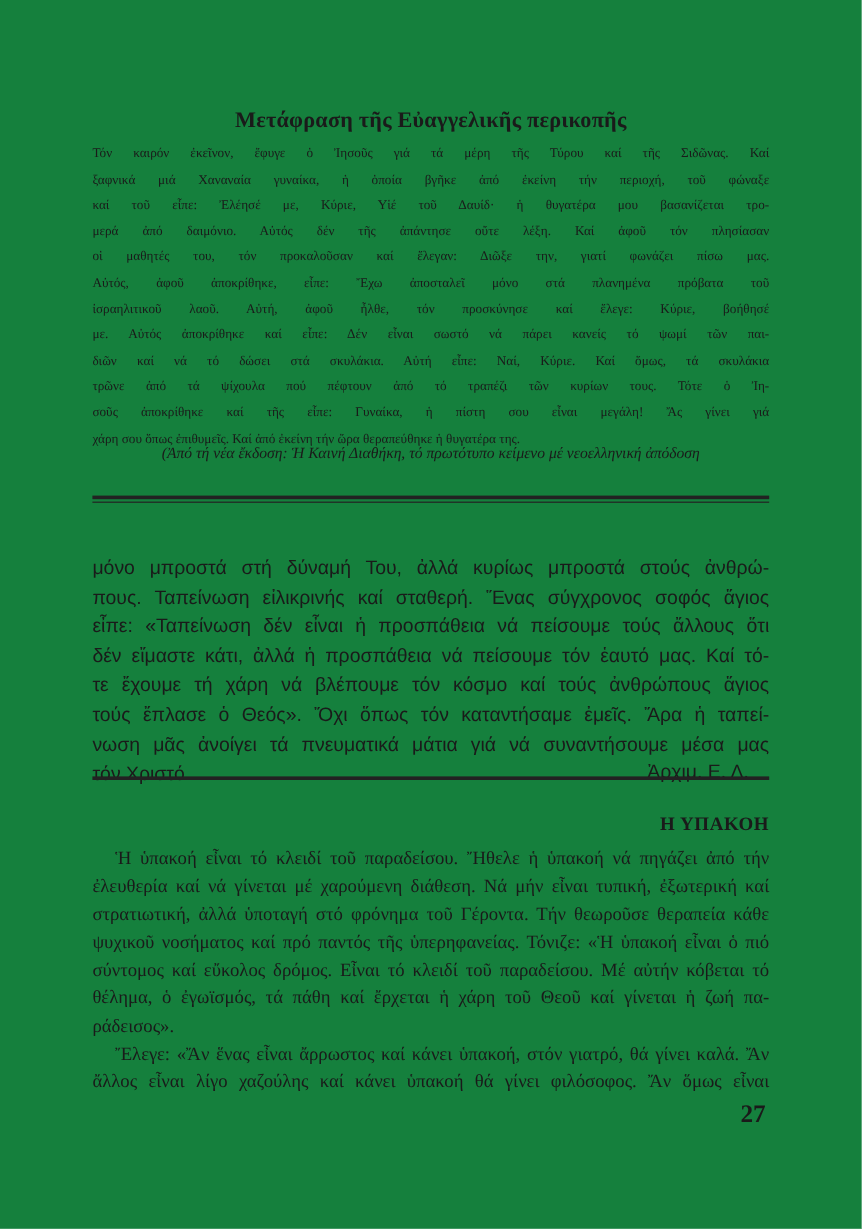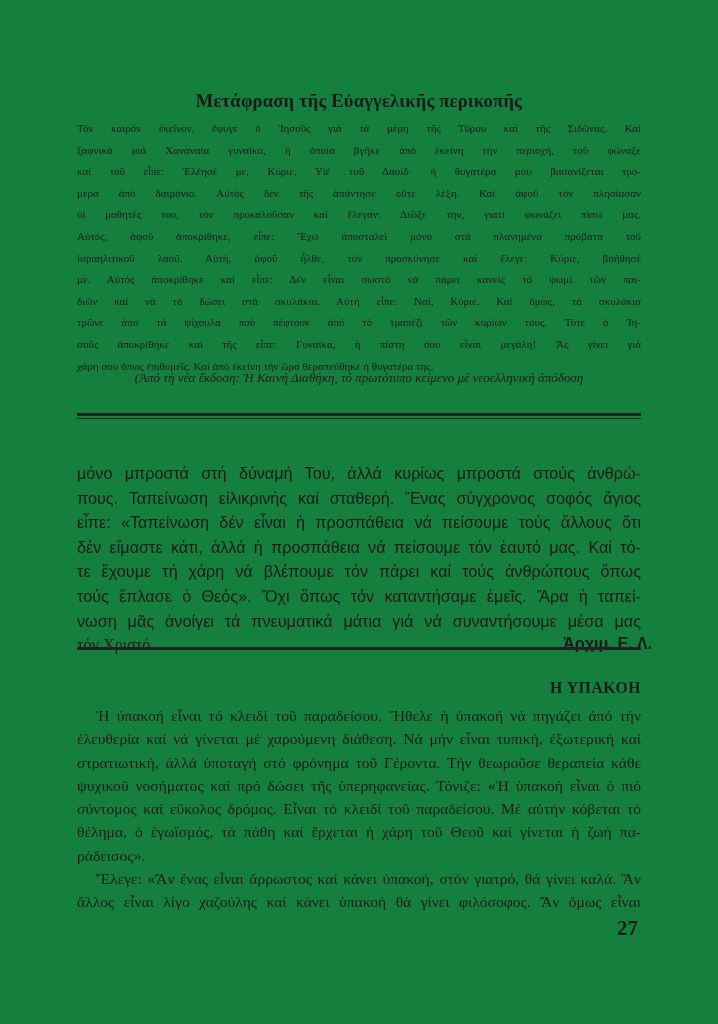--- a/index.html
+++ b/index.html
@@ -6,30 +6,30 @@
     body { width: 718px; height: 1024px; position: relative; overflow: hidden; color: #1a1a1a; }
     .page { position: absolute; left: 0; top: 0; width: 718px; height: 1024px; background: #15803d; }
     .block { position: absolute; left: 77px; width: 564px; }
     .serif { font-family: "Liberation Serif", "DejaVu Serif", serif; }
     .sans { font-family: "Liberation Sans", "DejaVu Sans", sans-serif; margin-top: 24px; }
 
     .sec-title { position: absolute; left: 77px; width: 564px; text-align: center; font-weight: bold; }
     #t1 { top: 91px; font-size: 18.5px; letter-spacing: 0.2px; }
     #p1 { top: 118px; font-size: 11px; line-height: 21.6px; text-align: justify; text-align-last: left; }
     #p1 .l, #p2 .l, #p3 .l { display: block; text-align: justify; text-align-last: justify; white-space: nowrap; }
-    #p1 .l.last, #p2 .l.last, #p3 .l.last { text-align-last: left; font-family: Liberation Serif, serif; }
+    #p1 .l.last, #p2 .l.last, #p3 .l.last { text-align-last: left; }
 
     #src { top: 369px; font-size: 13px; line-height: 17px; font-style: italic; text-align: center; }
     #src .l { display: block; }
 
     .rule-thick { position: absolute; left: 77px; width: 564px; height: 3px; background: #222; }
     .rule-thin { position: absolute; left: 77px; width: 564px; height: 1px; background: #222; }
 
     #p2 { top: 437px; font-size: 16.2px; line-height: 24.6px; }
-    #sig { position: absolute; right: 66px; top: 610px; font-size: 16.2px; font-weight: bold; }
+    #sig { position: absolute; right: 94px; top: 610px; font-size: 16.2px; }
 
     #t2 { top: 679px; font-size: 15.8px; letter-spacing: 0.5px; text-align: right; }
     #p3 { top: 704px; font-size: 15.6px; line-height: 23.3px; }
     #p3 .indent { text-indent: 19px; }
 
     #pgnum { position: absolute; left: 617px; top: 916px; font-size: 21px; font-weight: bold; }
   </style>
 </head>
 <body>
 
@@ -57,37 +57,37 @@
   </div>
 
   <div class="rule-thick" style="top:413px;"></div>
   <div class="rule-thin" style="top:418px;"></div>
 
   <div id="p2" class="block sans">
     <span class="l">μόνο μπροστά στή δύναμή Του, ἀλλά κυρίως μπροστά στούς ἀνθρώ-</span>
     <span class="l">πους. Ταπείνωση εἰλικρινής καί σταθερή. Ἕνας σύγχρονος σοφός ἅγιος</span>
     <span class="l">εἶπε: «Ταπείνωση δέν εἶναι ἡ προσπάθεια νά πείσουμε τούς ἄλλους ὅτι</span>
     <span class="l">δέν εἴμαστε κάτι, ἀλλά ἡ προσπάθεια νά πείσουμε τόν ἑαυτό μας. Καί τό-</span>
-    <span class="l">τε ἔχουμε τή χάρη νά βλέπουμε τόν πάρει καί τούς ἀνθρώπους ὅπως</span>
+    <span class="l">τε ἔχουμε τή χάρη νά βλέπουμε τόν κόσμο καί τούς ἀνθρώπους ἅγιος</span>
     <span class="l">τούς ἔπλασε ὁ Θεός». Ὄχι ὅπως τόν καταντήσαμε ἐμεῖς. Ἄρα ἡ ταπεί-</span>
     <span class="l">νωση μᾶς ἀνοίγει τά πνευματικά μάτια γιά νά συναντήσουμε μέσα μας</span>
     <span class="l last">τόν Χριστό.</span>
   </div>
 
   <div id="sig" class="sans">Ἀρχιμ. Ε. Λ.</div>
 
   <div class="rule-thick" style="top:647px;"></div>
 
   <div id="t2" class="sec-title serif">Η ΥΠΑΚΟΗ</div>
 
   <div id="p3" class="block serif">
     <span class="l indent">Ἡ ὑπακοή εἶναι τό κλειδί τοῦ παραδείσου. Ἤθελε ἡ ὑπακοή νά πηγάζει ἀπό τήν</span>
     <span class="l">ἐλευθερία καί νά γίνεται μέ χαρούμενη διάθεση. Νά μήν εἶναι τυπική, ἐξωτερική καί</span>
     <span class="l">στρατιωτική, ἀλλά ὑποταγή στό φρόνημα τοῦ Γέροντα. Τήν θεωροῦσε θεραπεία κάθε</span>
-    <span class="l">ψυχικοῦ νοσήματος καί πρό δώσει τῆς ὑπερηφανείας. Τόνιζε: «Ἡ ὑπακοή εἶναι ὁ πιό</span>
+    <span class="l">ψυχικοῦ νοσήματος καί πρό παντός τῆς ὑπερηφανείας. Τόνιζε: «Ἡ ὑπακοή εἶναι ὁ πιό</span>
     <span class="l">σύντομος καί εὔκολος δρόμος. Εἶναι τό κλειδί τοῦ παραδείσου. Μέ αὐτήν κόβεται τό</span>
     <span class="l">θέλημα, ὁ ἐγωϊσμός, τά πάθη καί ἔρχεται ἡ χάρη τοῦ Θεοῦ καί γίνεται ἡ ζωή πα-</span>
     <span class="l last">ράδεισος».</span>
     <span class="l indent">Ἔλεγε: «Ἄν ἕνας εἶναι ἄρρωστος καί κάνει ὑπακοή, στόν γιατρό, θά γίνει καλά. Ἄν</span>
     <span class="l">ἄλλος εἶναι λίγο χαζούλης καί κάνει ὑπακοή θά γίνει φιλόσοφος. Ἄν ὅμως εἶναι</span>
   </div>
 
   <div id="pgnum" class="serif">27</div>
 
 </div>

